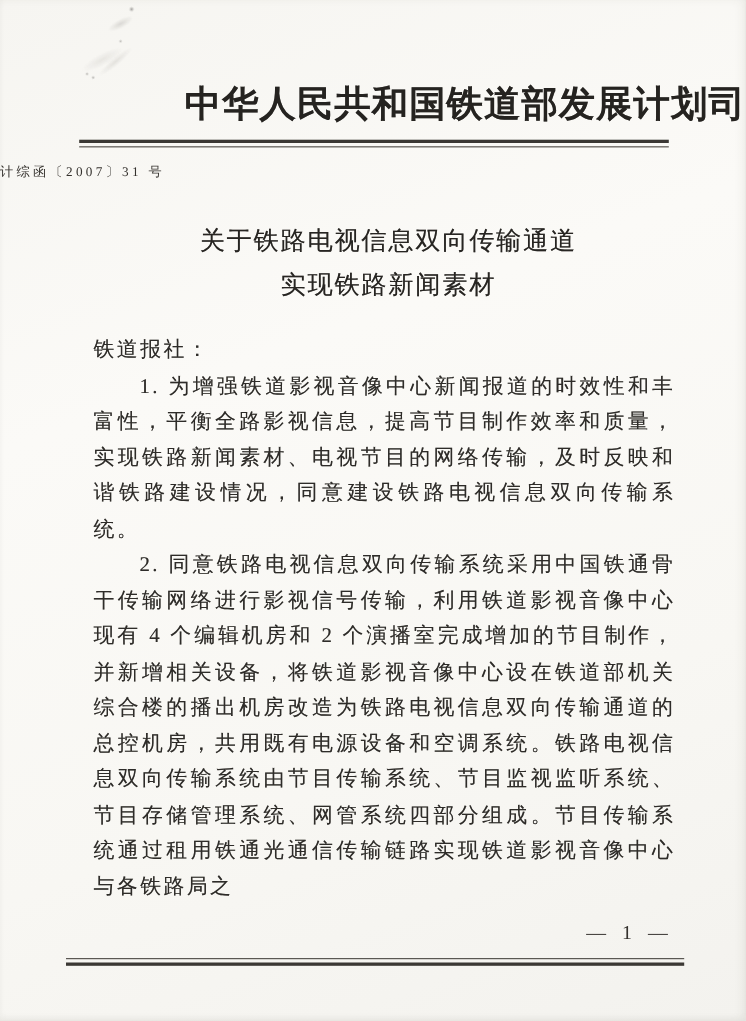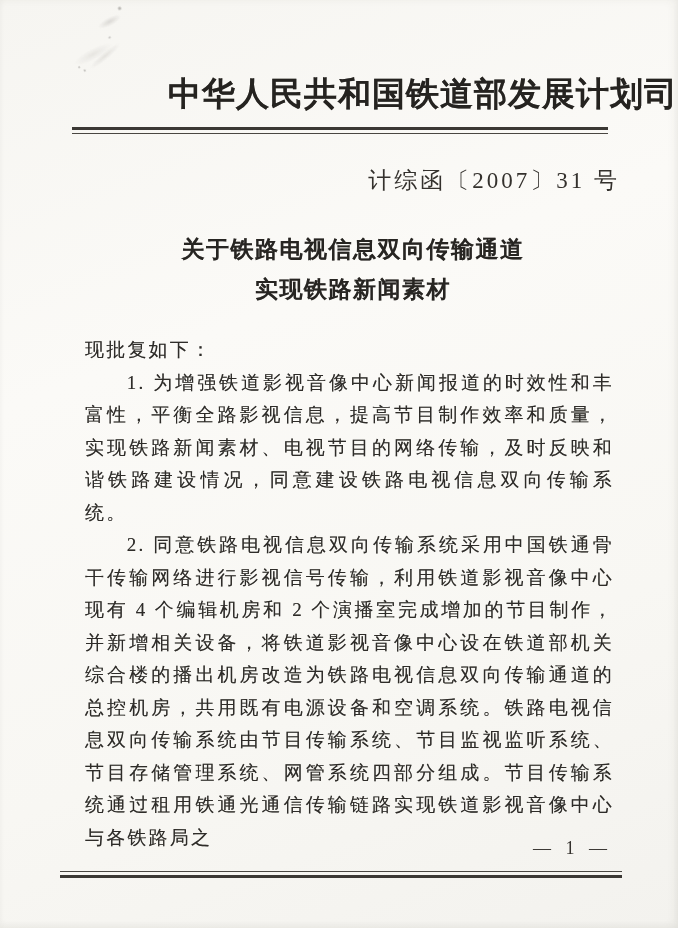--- a/index.html
+++ b/index.html
@@ -48,31 +48,31 @@
     text-shadow: 0 0 0.6px rgba(40,38,34,0.55);
     white-space: nowrap;
   }
   .header-rule {
     margin: 10px 70px 0 72px;
     height: 3px;
     border-top: 3px solid #3b3834;
     border-bottom: 1px solid #4a4742;
   }
   .doc-number {
-    margin: 31px 58px 0 0;
-    text-align: right;
-    font-size: 23px;
+    margin: 14px 58px 0 0;
+    text-align: left;
+    font-size: 12px;
     letter-spacing: 3px;
     color: #34312d;
   }
   .title-block {
     margin-top: 34px;
     text-align: center;
     font-size: 23px;
-    font-weight: bold;
+    font-weight: normal;
     line-height: 40px;
     letter-spacing: 1.5px;
     color: #272522;
     text-shadow: 0 0 0.5px rgba(40,38,34,0.5);
     margin-left: 28px;
   }
   .body-block {
     margin: 24px 64px 0 85px;
     font-size: 19px;
     line-height: 32.5px;
@@ -111,21 +111,21 @@
   <div class="header-rule"></div>
 
   <div class="doc-number">计综函〔2007〕31 号</div>
 
   <div class="title-block">
     <div>关于铁路电视信息双向传输通道</div>
     <div>实现铁路新闻素材</div>
   </div>
 
   <div class="body-block">
-    <p class="recipient">现批复如下：</p>
+    <p class="recipient">铁道报社：</p>
     <p>1. 为增强铁道影视音像中心新闻报道的时效性和丰富性，平衡全路影视信息，提高节目制作效率和质量，实现铁路新闻素材、电视节目的网络传输，及时反映和谐铁路建设情况，同意建设铁路电视信息双向传输系统。</p>
     <p>2. 同意铁路电视信息双向传输系统采用中国铁通骨干传输网络进行影视信号传输，利用铁道影视音像中心现有 4 个编辑机房和 2 个演播室完成增加的节目制作，并新增相关设备，将铁道影视音像中心设在铁道部机关综合楼的播出机房改造为铁路电视信息双向传输通道的总控机房，共用既有电源设备和空调系统。铁路电视信息双向传输系统由节目传输系统、节目监视监听系统、节目存储管理系统、网管系统四部分组成。节目传输系统通过租用铁通光通信传输链路实现铁道影视音像中心与各铁路局之</p>
   </div>
 
   <div class="page-number">— 1 —</div>
 
   <div class="bottom-rule"></div>
 
 </div>
 

